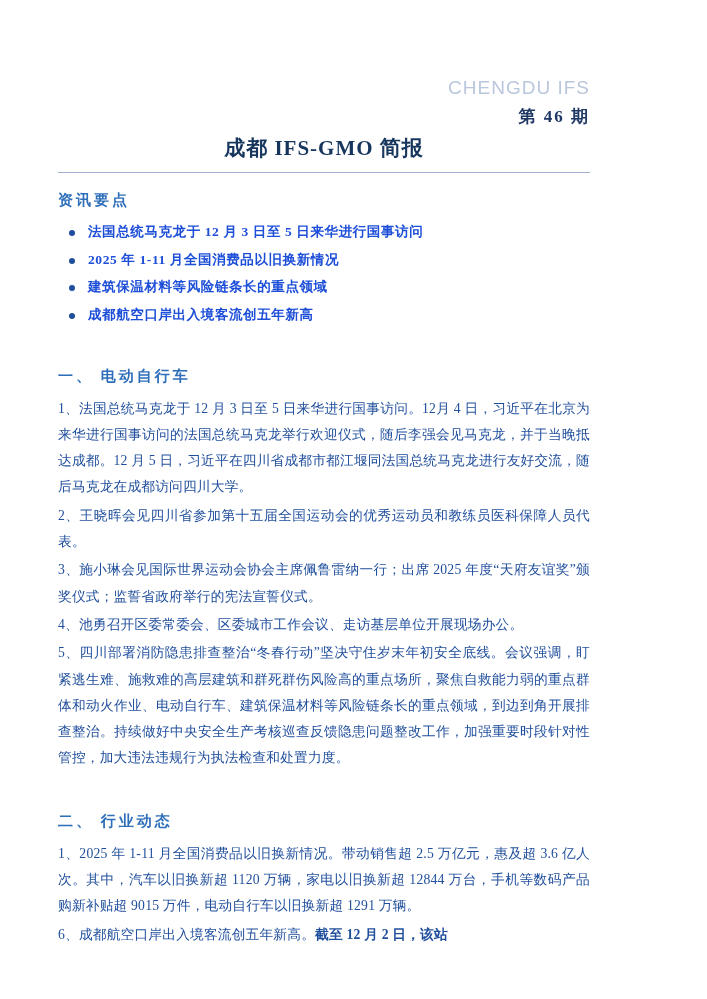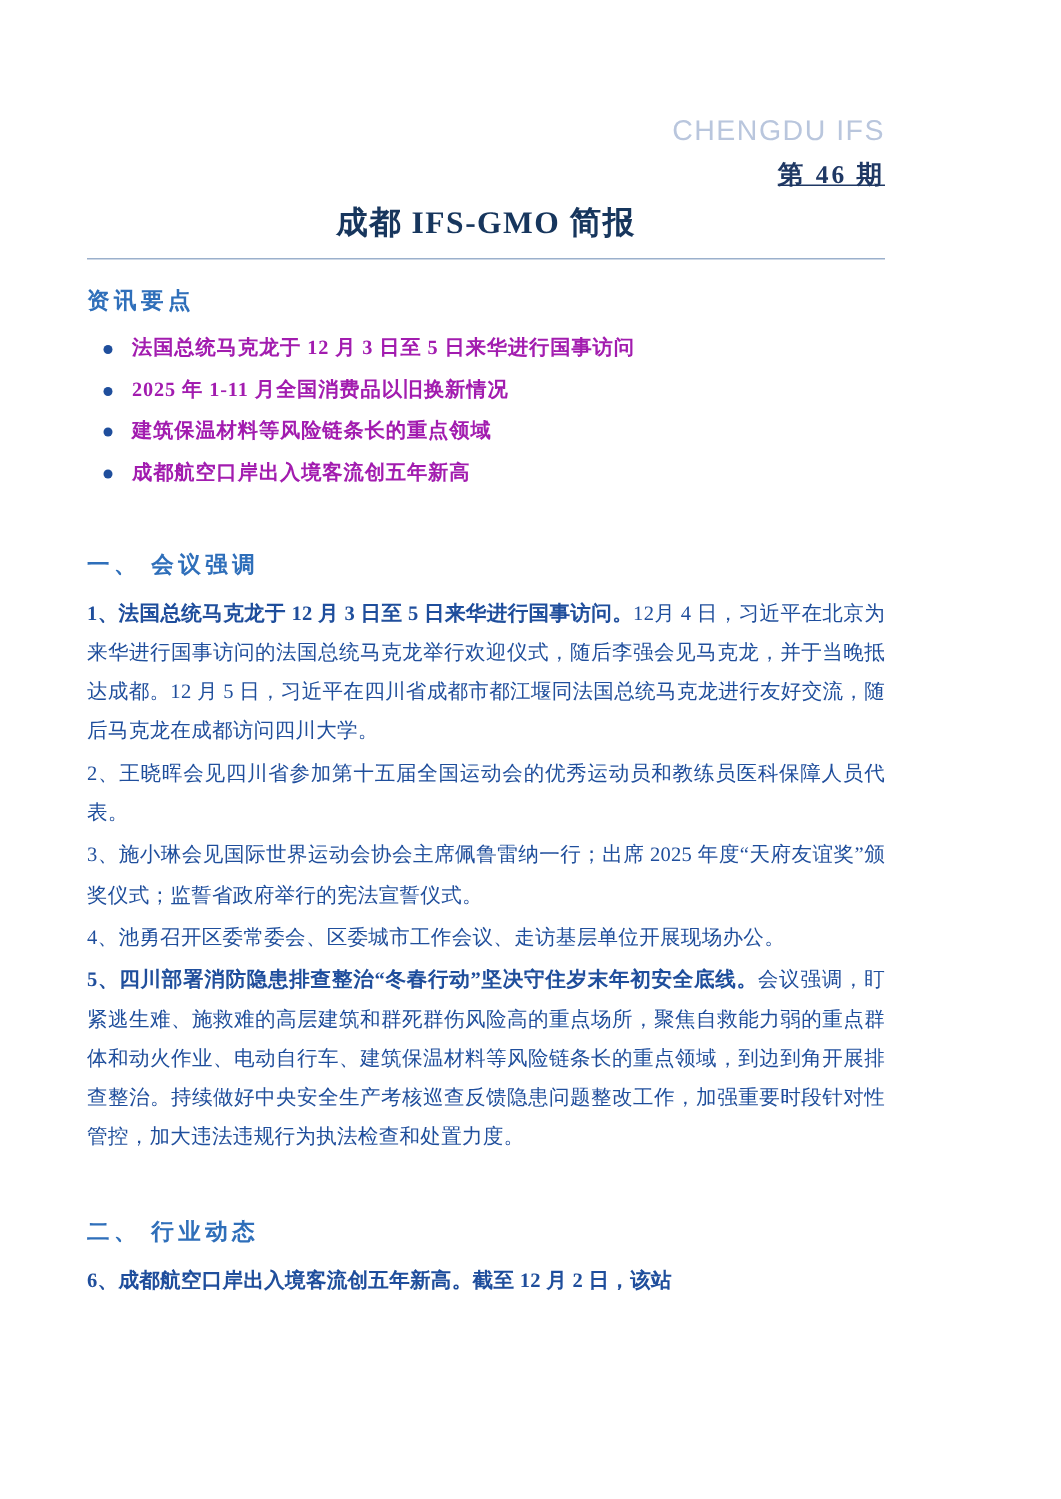--- a/index.html
+++ b/index.html
@@ -32,21 +32,20 @@
     margin-bottom: 6px;
   }
   .issue {
     text-align: right;
     font-family: "Liberation Serif", "DejaVu Serif", serif;
     font-size: 17px;
     font-weight: bold;
     color: #1f3864;
     letter-spacing: 2px;
     margin-bottom: 6px;
-    text-decoration: underline;
   }
   .doc-title {
     font-size: 21px;
     font-weight: bold;
     color: #17365d;
     letter-spacing: 1px;
     padding-bottom: 8px;
     margin-bottom: 0;
     text-align: center;
   }
@@ -70,21 +69,21 @@
   ul.bullets {
     list-style: none;
     margin: 0 0 0 0;
     padding: 0 0 0 8px;
   }
   ul.bullets li {
     position: relative;
     padding-left: 22px;
     font-size: 13.5px;
     font-weight: bold;
-    color: #a21caf;
+    color: #1d4ed8;
     line-height: 2.05;
     letter-spacing: 0.6px;
   }
   ul.bullets li::before {
     content: "";
     position: absolute;
     left: 3px;
     top: 12px;
     width: 6px;
     height: 6px;
@@ -96,21 +95,21 @@
     line-height: 1.92;
     margin: 0 0 2px 0;
     text-align: justify;
     color: #1f4e9c;
     letter-spacing: 0.2px;
   }
   p.body.bold {
     font-weight: bold;
   }
   .lead {
-    font-weight: bold;
+    font-weight: normal;
     margin-top: 24px;
   }
   .spacer-md { height: 16px; }
 </style>
 </head>
 <body>
 
 <div class="page">
 
   <div class="brand">CHENGDU IFS</div>
@@ -121,27 +120,28 @@
   <div class="section-head">资讯要点</div>
   <ul class="bullets">
     <li>法国总统马克龙于 12 月 3 日至 5 日来华进行国事访问</li>
     <li>2025 年 1-11 月全国消费品以旧换新情况</li>
     <li>建筑保温材料等风险链条长的重点领域</li>
     <li>成都航空口岸出入境客流创五年新高</li>
   </ul>
 
   <div class="spacer-md"></div>
 
-  <div class="section-head major">一、 会议强调</div>
+  <div class="section-head major">一、 电动自行车</div>
 
   <p class="body"><span class="lead">1、法国总统马克龙于 12 月 3 日至 5 日来华进行国事访问。</span><span>12月 4 日，习近平在北京为来华进行国事访问的法国总统马克龙举行欢迎仪式，随后李强会见马克龙，并于当晚抵达成都。12 月 5 日，习近平在四川省成都市都江堰同法国总统马克龙进行友好交流，随后马克龙在成都访问四川大学。</span></p>
   <p class="body"><span>2、王晓晖会见四川省参加第十五届全国运动会的优秀运动员和教练员医科保障人员代表。</span></p>
   <p class="body"><span>3、施小琳会见国际世界运动会协会主席佩鲁雷纳一行；出席 2025 年度“天府友谊奖”颁奖仪式；监誓省政府举行的宪法宣誓仪式。</span></p>
   <p class="body"><span>4、池勇召开区委常委会、区委城市工作会议、走访基层单位开展现场办公。</span></p>
   <p class="body"><span class="lead">5、四川部署消防隐患排查整治“冬春行动”坚决守住岁末年初安全底线。</span><span>会议强调，盯紧逃生难、施救难的高层建筑和群死群伤风险高的重点场所，聚焦自救能力弱的重点群体和动火作业、电动自行车、建筑保温材料等风险链条长的重点领域，到边到角开展排查整治。持续做好中央安全生产考核巡查反馈隐患问题整改工作，加强重要时段针对性管控，加大违法违规行为执法检查和处置力度。</span></p>
 
   <div class="spacer-md"></div>
 
   <div class="section-head major">二、 行业动态</div>
 
+  <p class="body"><span class="lead">1、2025 年 1-11 月全国消费品以旧换新情况。</span><span class="lead">带动销售超 2.5 万亿元，惠及超 3.6 亿人次。其中，汽车以旧换新超 1120 万辆，家电以旧换新超 12844 万台，手机等数码产品购新补贴超 9015 万件，电动自行车以旧换新超 1291 万辆。</span></p>
   <p class="body bold"><span class="lead">6、成都航空口岸出入境客流创五年新高。</span><span>截至 12 月 2 日，该站</span></p>
 
 </div>
 
 </body></html>

